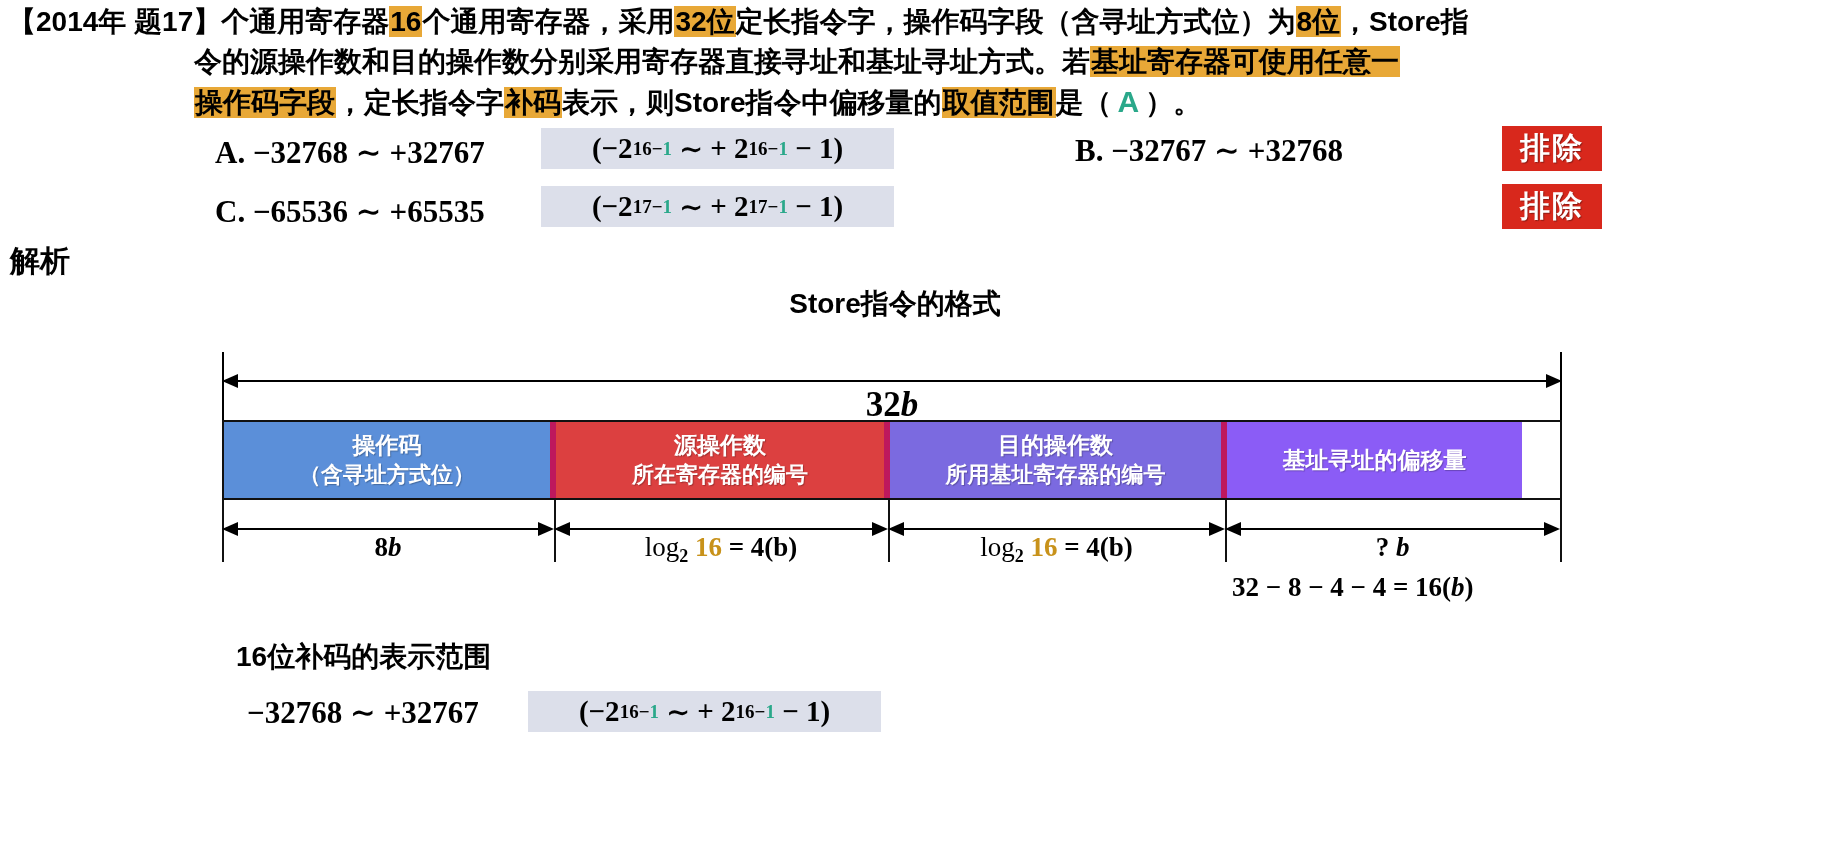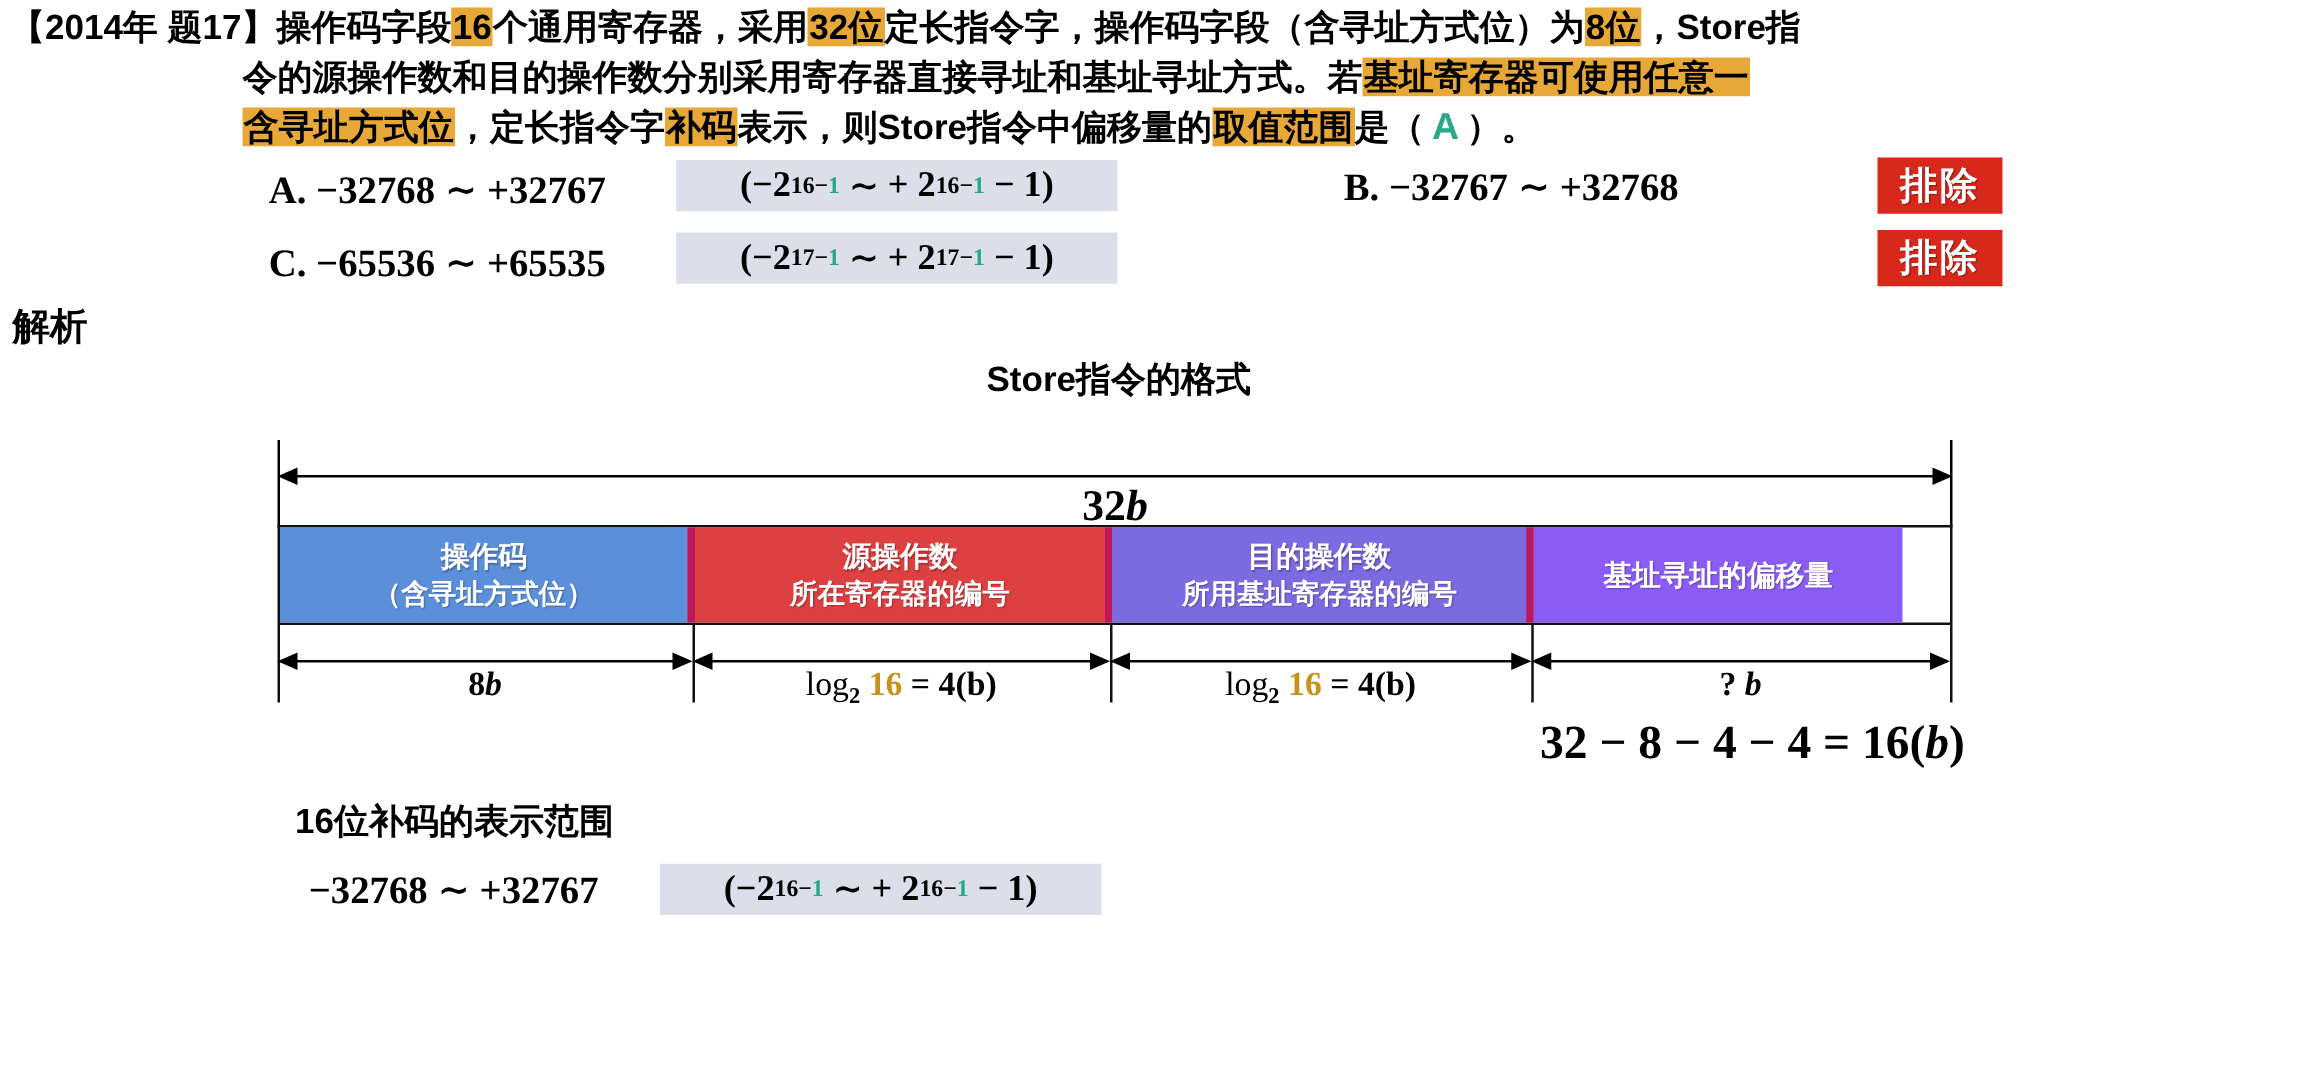--- a/index.html
+++ b/index.html
@@ -110,44 +110,44 @@
     font-size:27px;font-weight:bold;
   }
   .dimlabel i{font-style:italic;}
   .dimlabel .sub{font-size:18px;vertical-align:sub;}
   .dimlabel .num16{color:#c8921a;}
   .dimlabel .logmark{font-weight:normal;font-family:"Liberation Serif",serif;}
 
   .eqline{
     position:absolute;left:1232px;top:572px;
     font-family:"Liberation Serif","DejaVu Serif",serif;
-    font-size:38px;font-weight:bold;white-space:nowrap;
+    font-size:27px;font-weight:bold;white-space:nowrap;
   }
   .eqline i{font-style:italic;}
 
   
   .bsec-title{position:absolute;left:236px;top:638px;font-size:28px;font-weight:bold;}
   .brange{
     position:absolute;left:247px;top:694px;
     font-family:"Liberation Serif","DejaVu Serif",serif;
     font-size:31px;font-weight:bold;white-space:nowrap;
   }
   .fbox-bot{left:528px;top:691px;width:353px;height:41px;}
 </style>
 </head>
 <body>
 
 <div class="root">
 
   <div class="question">
-    <div class="qline l1"><span>【2014年 题17】操作码字段</span><span class="hl">16</span><span>个通用寄存器，采用</span><span class="hl">32位</span><span>定长指令字，操作码字段（含寻址方式位）为</span><span class="hl">8位</span><span>，Store指</span></div>
+    <div class="qline l1"><span>【2014年 题17】个通用寄存器</span><span class="hl">16</span><span>个通用寄存器，采用</span><span class="hl">32位</span><span>定长指令字，操作码字段（含寻址方式位）为</span><span class="hl">8位</span><span>，Store指</span></div>
 
     <div class="qline l2"><span>令的源操作数和目的操作数分别采用寄存器直接寻址和基址寻址方式。若</span><span class="hl">基址寄存器可使用任意一</span></div>
 
-    <div class="qline l3"><span class="hl">含寻址方式位</span><span>，定长指令字</span><span class="hl">补码</span><span>表示，则Store指令中偏移量的</span><span class="hl">取值范围</span><span>是（</span><span class="ans">A</span><span>）。</span></div>
+    <div class="qline l3"><span class="hl">操作码字段</span><span>，定长指令字</span><span class="hl">补码</span><span>表示，则Store指令中偏移量的</span><span class="hl">取值范围</span><span>是（</span><span class="ans">A</span><span>）。</span></div>
   </div>
 
   <div class="opts">
     <div class="opt opt-a opt-label"><span>A.</span> <span>−32768 ∼ +32767</span></div>
     <div class="opt opt-c opt-label"><span>C.</span> <span>−65536 ∼ +65535</span></div>
     <div class="opt opt-b opt-label"><span>B.</span> <span>−32767 ∼ +32768</span></div>
   </div>
 
   <div class="fbox fbox-a">
     <span>(−2</span><sup class="ex"><span>16−</span><span class="one">1</span></sup><span class="tilde">∼</span><span>+ 2</span><sup class="ex"><span>16−</span><span class="one">1</span></sup>&nbsp;<span>− 1)</span>

